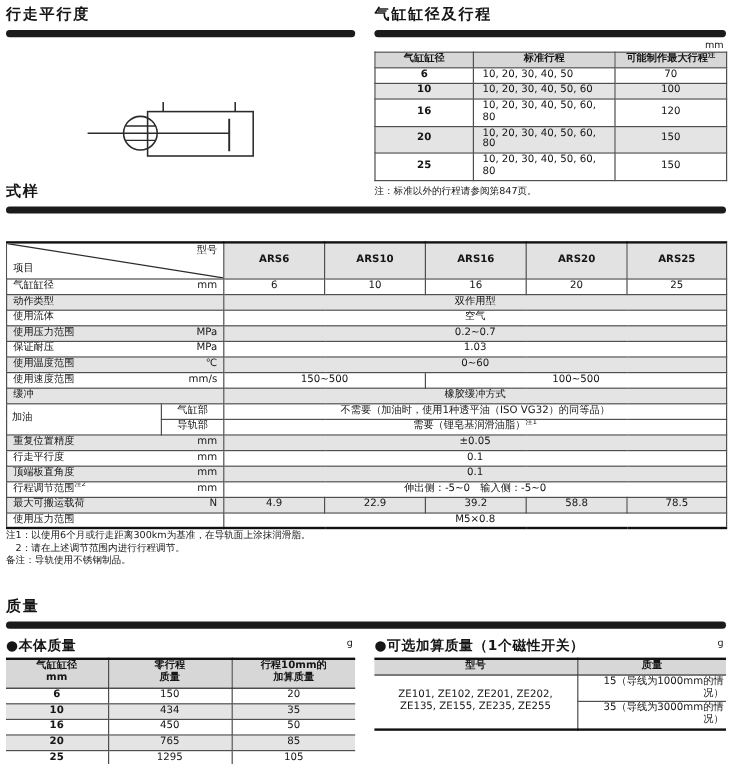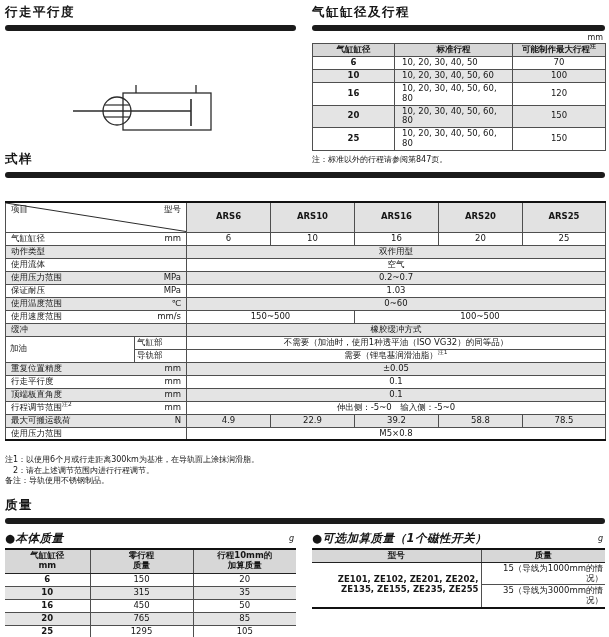--- a/index.html
+++ b/index.html
@@ -33,42 +33,42 @@
   
   .bore-table { border-top:1.5px solid #111; border-bottom:1.5px solid #111; }
   .note-line { font-size:8px; margin-top:3px; }
 
   
   .spec-table { border-top:2px solid #111; border-bottom:2px solid #111; margin-top:23px; }
   .spec-table th { background:#e2e2e2; font-weight:bold; text-align:center; }
   .spec-table td.diag { background:#fff; position:relative; height:30px; padding:0; }
   .diag svg { position:absolute; left:0; top:0; width:100%; height:100%; }
   .diag .diag-top { position:absolute; right:5px; top:2px; font-size:8.5px; }
-  .diag .diag-bottom { position:absolute; left:5px; bottom:17px; font-size:8.5px; }
+  .diag .diag-bottom { position:absolute; left:5px; bottom:2px; font-size:8.5px; }
   .lblwrap { display:flex; justify-content:space-between; align-items:center; }
   .lblwrap .l { padding-left:3px; text-align:left; }
   .lblwrap .u { padding-right:3px; text-align:right; }
-  .sub-lbl { }
+  .sub-lbl { text-align:center; }
   .lbl-main { text-align:left; padding-left:4px; vertical-align:middle; }
-  .spec-notes { font-size:8px; line-height:10.5px; margin-top:14px; white-space:pre-line; }
+  .spec-notes { font-size:8px; line-height:10.5px; margin-top:0; white-space:pre-line; }
 
   
   .mass-cols { position:relative; margin-top:4px; height:120px; }
   .mass-left  { position:absolute; left:0; top:0; width:291px; }
   .mass-right { position:absolute; left:307px; top:0; width:293px; }
-  .sub-title-row { display:flex; justify-content:space-between; align-items:center; margin-top:3px;font-style:italic; }
+  .sub-title-row { display:flex; justify-content:space-between; align-items:flex-start; margin-top:3px; }
   .sub-title { font-size:11.5px; font-weight:bold; letter-spacing:0.5px; }
   .sub-unit { font-size:8px; padding-right:2px; }
   .mass-table { border-top:2px solid #111; border-bottom:2px solid #111; margin-top:2px; }
   .mass-table td:first-child, .mass-table th:first-child { border-left:none; }
   .mass-table td:last-child,  .mass-table th:last-child  { border-right:none; }
   .mass-table th { background:#d7d7d7; font-weight:bold; text-align:center;
                    white-space:pre-line; height:24px; vertical-align:middle; }
   .mass-table .hsep { border-bottom:1.5px solid #222; }
-  .opt-model { text-align:right; font-weight:bold; vertical-align:middle; }
+  .opt-model { text-align:center; font-weight:normal; vertical-align:middle; }
   .opt-mass { text-align:right; padding-left:20px; }
 
   .diagram-wrap { margin-top:10px; }
   svg line, svg rect, svg circle { stroke:#2b2b2b; fill:none; }
 </style>
 </head>
 <body>
 
 <div class="sec sec-symbol">
   <div class="sec-title">行走平行度</div>
@@ -333,21 +333,21 @@
           <th class="hsep">行程10mm的
 加算质量</th>
         </tr>
         <tr>
           <td class="ctr bold">6</td>
           <td class="ctr">150</td>
           <td class="ctr">20</td>
         </tr>
         <tr class="shade">
           <td class="ctr bold">10</td>
-          <td class="ctr">315</td>
+          <td class="ctr">434</td>
           <td class="ctr">35</td>
         </tr>
         <tr>
           <td class="ctr bold">16</td>
           <td class="ctr">450</td>
           <td class="ctr">50</td>
         </tr>
         <tr class="shade">
           <td class="ctr bold">20</td>
           <td class="ctr">765</td>

